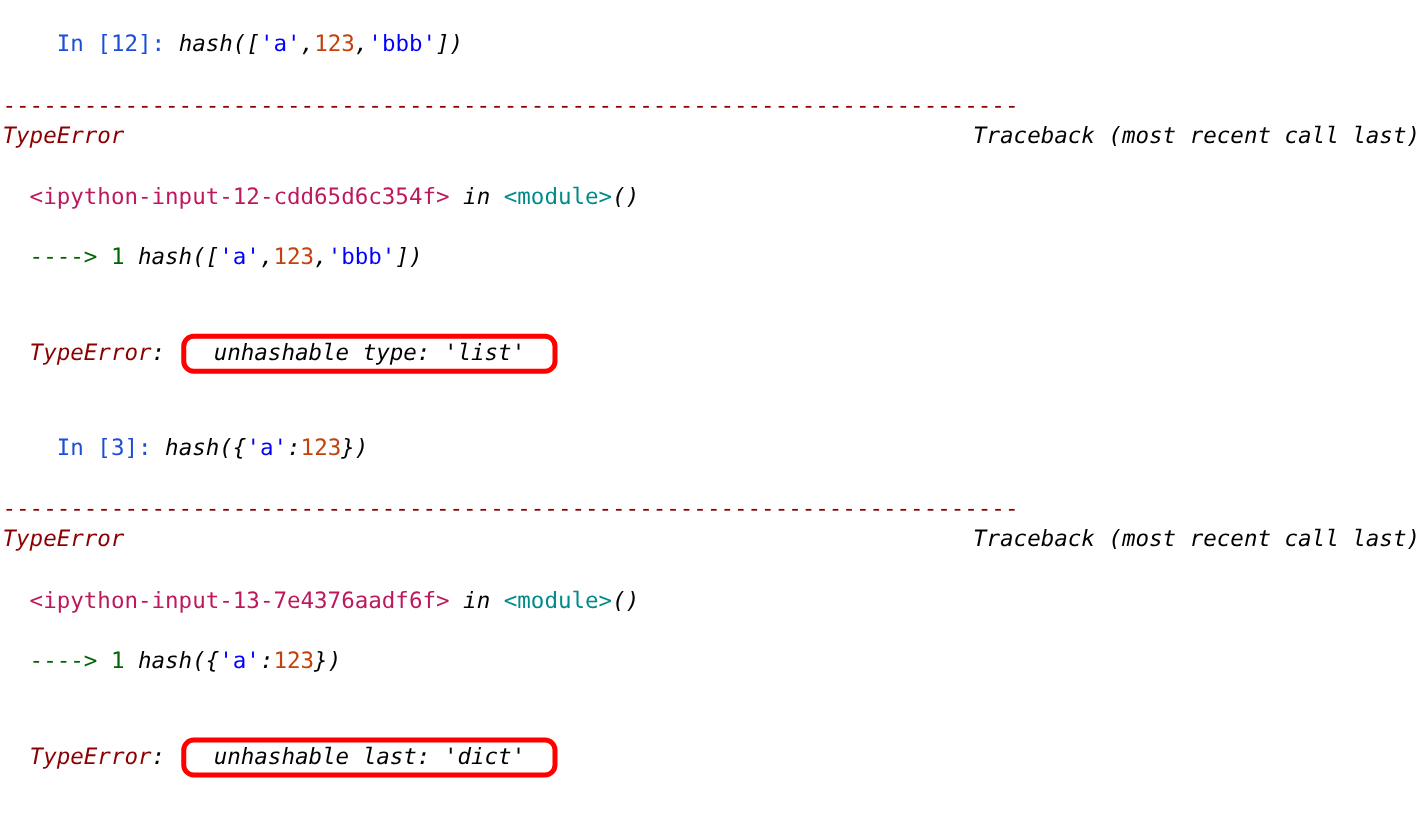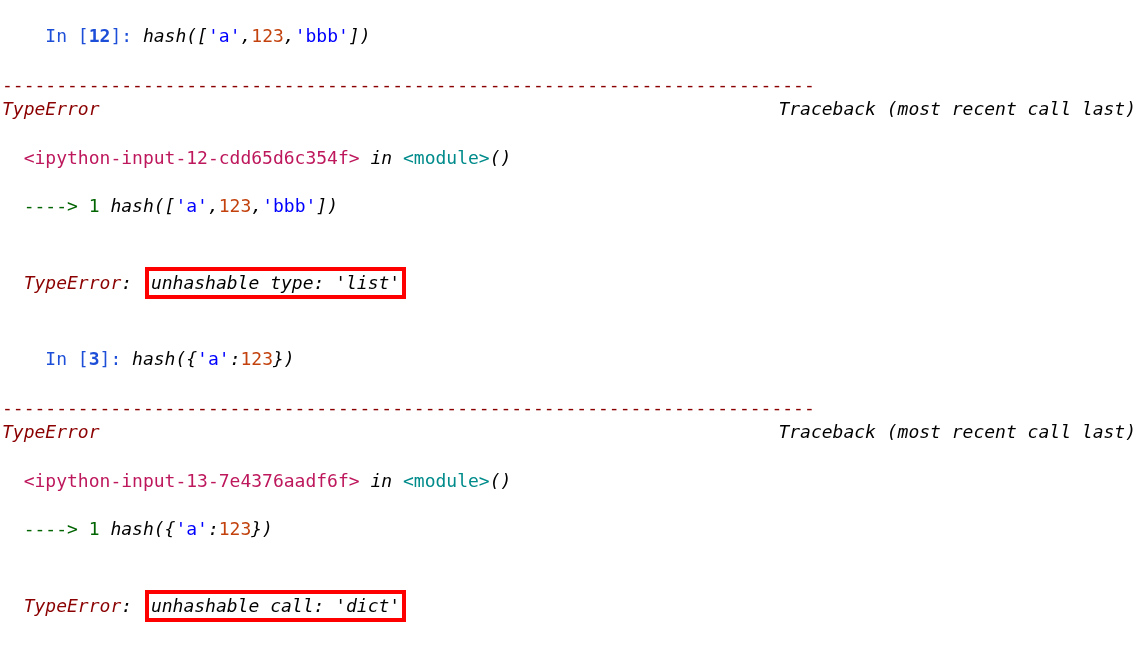--- a/index.html
+++ b/index.html
@@ -24,35 +24,35 @@
   .c-cyan { color: #008B8B; }
   .tb-line { white-space: pre; }
   .tb-row {
     display: flex;
     justify-content: space-between;
     white-space: pre;
   }
   .box {
     display: inline-block;
     border: 4px solid #FF0000;
-    border-radius: 0;
-    padding: 0 2px;
+    border-radius: 10px;
+    padding: 0 22px;
     margin-left: 2px;
     line-height: 1.3;
   }
   .block {
     margin: 0;
     white-space: pre;
   }
   .divider {
     color: #8B0000;
     white-space: pre;
     overflow: hidden;
   }
-  .bold { font-weight: bold; }
+  .bold { font-weight: normal; }
 </style>
 </head>
 <body>
 
 <div class="cell">
   <span class="block">
     <span class="prompt-in">In [</span><span class="prompt-in bold num">12</span><span class="prompt-in">]:</span><span class="c-black"> hash([</span><span class="c-str">'a'</span><span class="c-black">,</span><span class="c-num">123</span><span class="c-black">,</span><span class="c-str">'bbb'</span><span class="c-black">])</span>
   </span>
 </div>
 <div class="cell divider">---------------------------------------------------------------------------</div>
@@ -83,19 +83,19 @@
   <span class="c-black">Traceback (most recent call last)</span>
 </div>
 <div class="cell tb-line">
   <span class="c-green">&lt;ipython-input-13-7e4376aadf6f&gt;</span><span class="c-black"> in </span><span class="c-cyan">&lt;module&gt;</span><span class="c-black">()</span>
 </div>
 <div class="cell tb-line">
   <span class="c-arrow">----&gt; 1</span><span class="c-black"> hash({</span><span class="c-str">'a'</span><span class="c-black">:</span><span class="c-num">123</span><span class="c-black">})</span>
 </div>
 <div class="cell tb-line">&nbsp;</div>
 <div class="cell tb-line">
-  <span class="c-err">TypeError</span><span class="c-black">: </span><span class="box"><span class="c-black">unhashable call: 'dict'</span></span>
+  <span class="c-err">TypeError</span><span class="c-black">: </span><span class="box"><span class="c-black">unhashable last: 'dict'</span></span>
 </div>
 <div class="cell tb-line">&nbsp;</div>
 
 <div class="cell">
   
 </div>
 
 </body></html>

